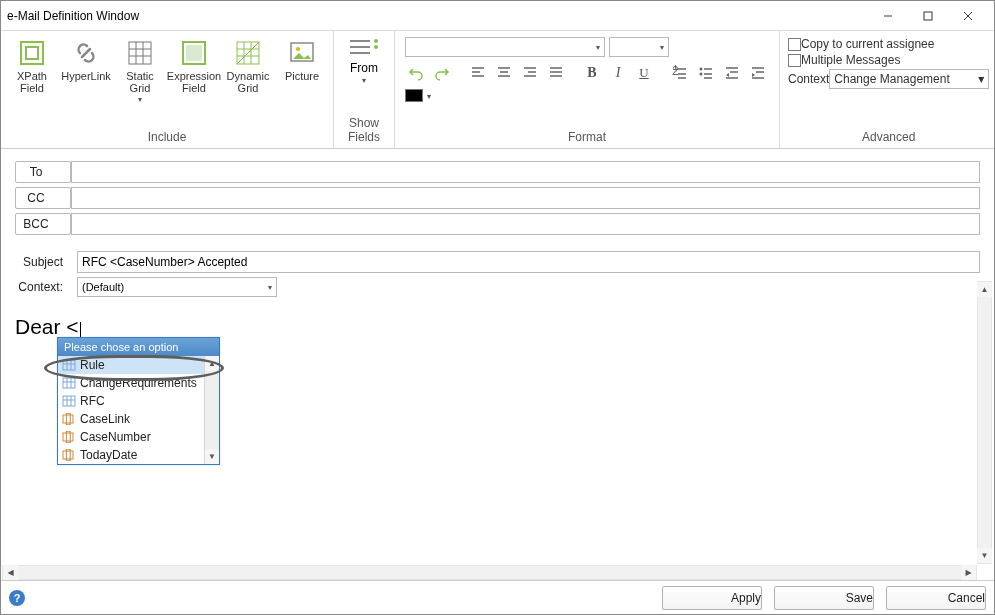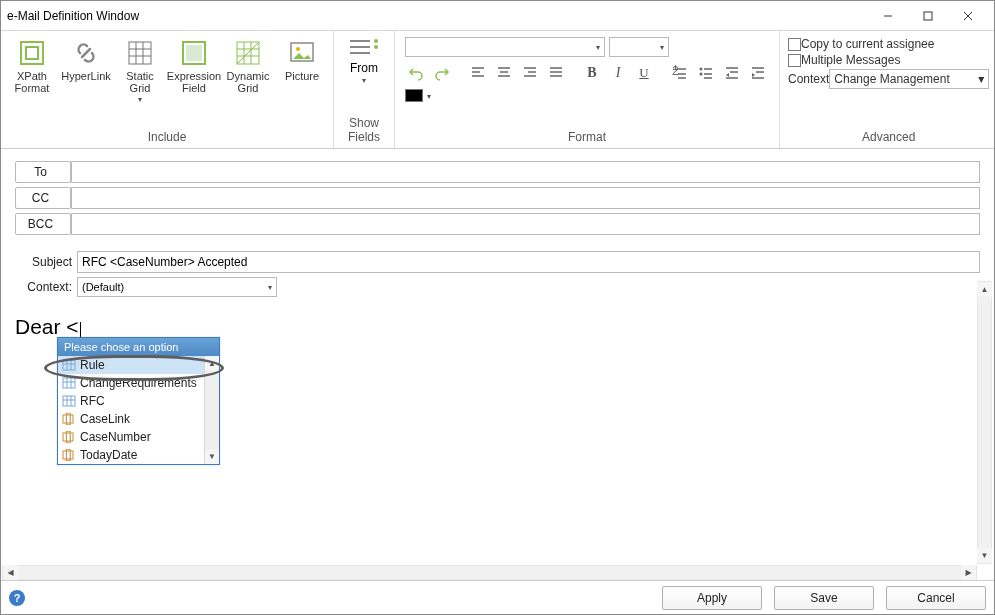--- a/index.html
+++ b/index.html
@@ -25,41 +25,41 @@
 .sizecombo{width:60px}
 .tool{width:22px;height:22px;display:flex;align-items:center;justify-content:center;color:#666}
 .tool svg{width:16px;height:16px}
 .color-swatch{width:18px;height:13px;background:#000;border:1px solid #777}
 .adv-panel{padding:4px 8px;flex:1}
 .adv-row{display:flex;align-items:center;margin:2px 0;font-size:12px;color:#333}
 .chk{width:13px;height:13px;border:1px solid #7a7a7a;background:#fff}
 .context-combo{height:20px;border:1px solid #b9b9b9;width:160px;display:flex;align-items:center;padding:0 4px;justify-content:space-between}
 .fields{padding:8px 14px}
 .fr{display:flex;align-items:center;margin:4px 0}
-.fr .flabel{width:62px;text-align:right;padding-right:5px;font-size:12px;color:#222}
+.fr .flabel{width:62px;text-align:right;padding-right:14px;font-size:12px;color:#222}
 .fr .flabel.btn{border:1px solid #b9b9b9;border-radius:2px;height:22px;line-height:20px;text-align:center;width:56px}
 .fr input,.linp{flex:1;height:22px;border:1px solid #b9b9b9;padding:0 4px;font-size:12px;background:#fff}
 .lang-combo{width:200px}
 .editor{position:relative;padding:6px 14px}
 .body-text{font-family:Arial;font-size:21px;color:#000}
 .cursor{display:inline-block;width:1px;height:18px;background:#000;vertical-align:middle;margin-left:1px}
 .popup{position:absolute;left:56px;top:28px;width:163px;border:1px solid #3a7abf;background:#fff;box-shadow:0 0 0 1px rgba(0,0,255,.05);z-index:5}
 .popup-head{background:linear-gradient(#6aa3d8,#4e8ac7);color:#fff;font-size:11px;padding:3px 6px}
 .popup-list{max-height:110px;overflow:hidden;position:relative}
 .pi{display:flex;align-items:center;height:18px;padding:0 4px;gap:4px;font-size:12px;color:#222}
 .pi.sel{background:#cfe3f6}
 .pi .pic{width:14px;height:12px;flex-shrink:0}
 .popup-scroll{position:absolute;right:0;top:0;bottom:0;width:15px;background:#efefef;border-left:1px solid #d6d6d6;display:flex;flex-direction:column;justify-content:space-between;align-items:center}
 .sc-btn{width:15px;height:15px;display:flex;align-items:center;justify-content:center;font-size:8px;color:#555;background:#f5f5f5}
 .oval{position:absolute;left:43px;top:46px;width:180px;height:26px;border:3px solid #5e5e5e;border-radius:50%/60%;pointer-events:none;z-index:6}
 .content-scrollbar{position:absolute;right:2px;top:280px;bottom:50px;width:15px;background:#f1f1f1;display:flex;flex-direction:column;justify-content:space-between;align-items:center;border:1px solid #e5e5e5}
 .hscroll{position:absolute;left:1px;right:17px;bottom:34px;height:15px;background:#f1f1f1;border:1px solid #e5e5e5;display:flex;justify-content:space-between;align-items:center}
 .footer{position:absolute;left:0;right:0;bottom:0;height:34px;border-top:1px solid #ccc;display:flex;align-items:center;padding:0 8px}
 .help-ico{width:16px;height:16px;border-radius:50%;background:#3a7cc7;color:#fff;font-weight:bold;font-size:11px;display:flex;align-items:center;justify-content:center;margin-right:auto}
-.fbtn{width:100px;height:24px;border:1px solid #b0b0b0;border-radius:2px;background:linear-gradient(#fff,#f3f3f3);margin-left:12px;font-size:12px;color:#222;text-align:center;line-height:22px}
+.fbtn{width:100px;height:24px;border:1px solid #b0b0b0;border-radius:2px;background:linear-gradient(#fff,#f3f3f3);margin-left:12px;font-size:12px;color:#222;text-align:right;line-height:22px}
 </style>
 </head>
 <body>
 
 <div class="titlebar">
   <div class="title">e-Mail Definition Window</div>
   <div class="win-btn">
       <svg width="10" height="10">
         <line x1="1" y1="5" x2="9" y2="5" stroke="#333" stroke-width="1"></line>
       </svg>
@@ -79,21 +79,21 @@
 
 <div class="ribbon">
 
   <div class="group" style="width:338px">
     <div class="group-items">
       <div class="rb-btn">
         <svg class="ico" viewBox="0 0 28 28">
             <rect x="3" y="3" width="22" height="22" fill="none" stroke="#8bbf4d" stroke-width="2"></rect>
             <rect x="8" y="8" width="12" height="12" fill="none" stroke="#8bbf4d" stroke-width="2"></rect>
           </svg>
-        <div class="lbl">XPath Format</div>
+        <div class="lbl">XPath Field</div>
       </div>
       <div class="rb-btn">
         <svg class="ico" viewBox="0 0 28 28">
             <g stroke="#888" stroke-width="2.5" fill="none" stroke-linecap="round">
               <path d="M10 18l8-8"></path>
               <path d="M8 14a5 5 0 0 1 0-7 5 5 0 0 1 7 0"></path>
               <path d="M20 14a5 5 0 0 1 0 7 5 5 0 0 1-7 0"></path>
             </g>
           </svg>
         <div class="lbl">HyperLink</div>

